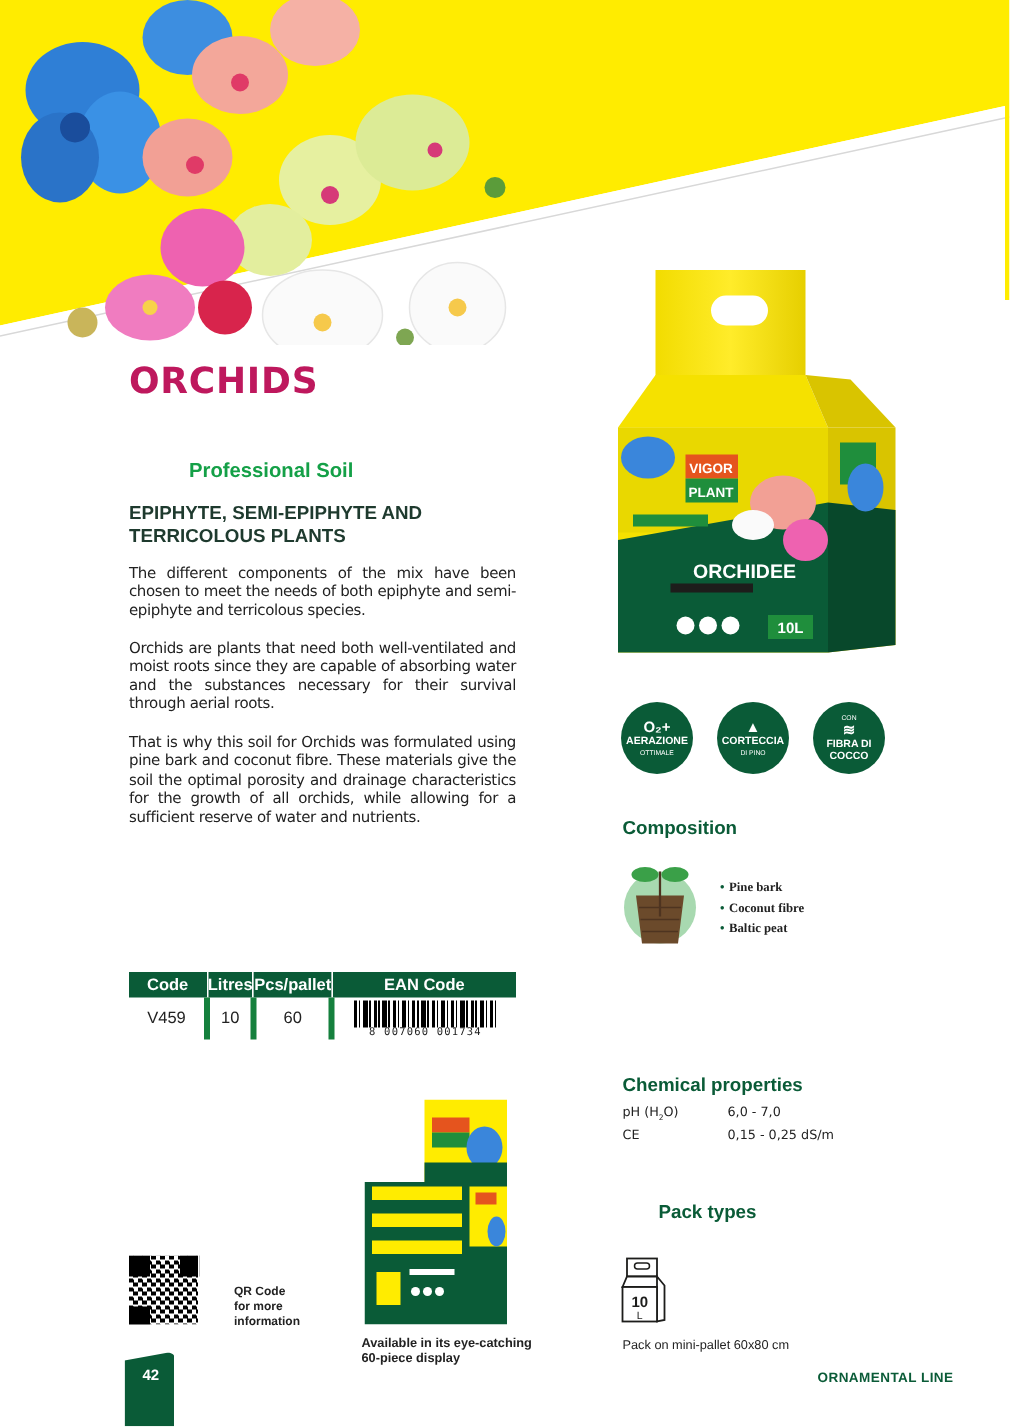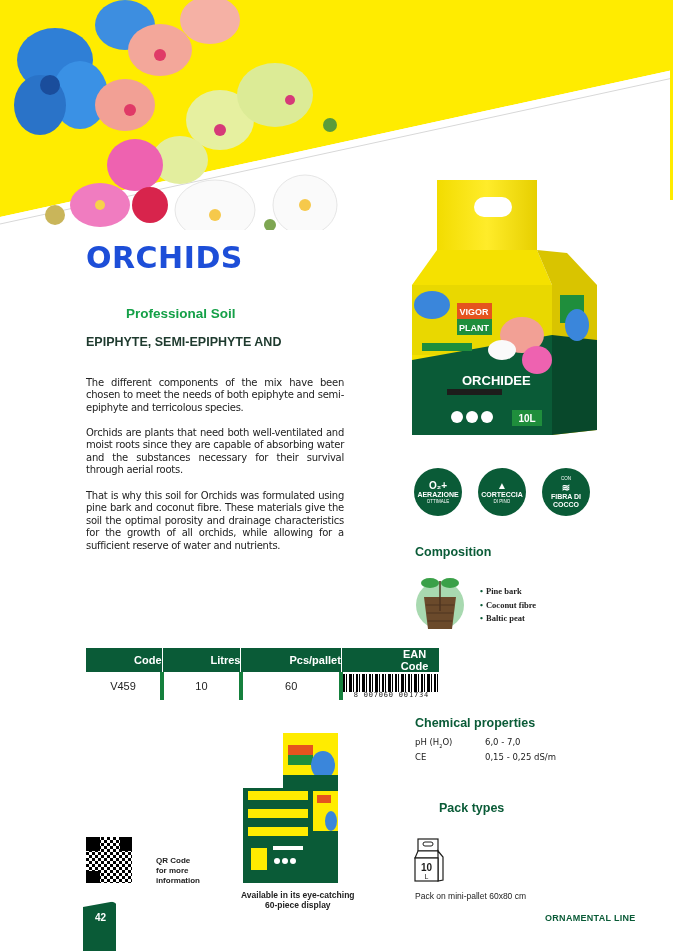--- a/index.html
+++ b/index.html
@@ -8,50 +8,50 @@
 
   
   .header-band { position: absolute; left: 0; top: 0; width: 673px; height: 240px; }
   .header-band svg { display: block; }
   .right-strip { position: absolute; right: 0; top: 70px; width: 3px; height: 130px; background: #ffec00; }
 
   
   .flowers { position: absolute; left: 0; top: 0; width: 340px; height: 230px; }
 
   
-  .title { position: absolute; left: 86px; top: 240px; font-size: 30px; font-weight: bold; color: #1d4ed8; letter-spacing: 0.5px; font-family: "DejaVu Sans", sans-serif; }
+  .title { position: absolute; left: 86px; top: 240px; font-size: 24px; font-weight: bold; color: #be185d; letter-spacing: 0.5px; font-family: "DejaVu Sans", sans-serif; }
   .subtitle { position: absolute; left: 86px; top: 306px; font-size: 13.5px; font-weight: bold; color: #14a047; font-family: "Liberation Sans", sans-serif; padding-left: 40px; }
   .kind { position: absolute; left: 86px; top: 335px; font-size: 12.5px; font-weight: bold; color: #1e3a2e; line-height: 15px; font-family: "Liberation Sans", sans-serif; }
 
   .body-text { position: absolute; left: 86px; width: 258px; font-size: 10px; line-height: 12.4px; text-align: justify; color: #222; font-family: "DejaVu Sans", sans-serif; letter-spacing: -0.25px; }
   .p1 { top: 377px; }
   .p2 { top: 427px; }
   .p3 { top: 490px; }
 
   
   .prod-table { position: absolute; left: 86px; top: 648px; width: 258px; border-collapse: collapse; font-family: "Liberation Sans", sans-serif; }
-  .prod-table th { background: #0a5b37; color: #fff; font-size: 11px; font-weight: bold; height: 17px; border-right: 1px solid #fff; text-align: center; padding-left: 48px; }
+  .prod-table th { background: #0a5b37; color: #fff; font-size: 11px; font-weight: bold; height: 17px; border-right: 1px solid #fff; text-align: center; }
   .prod-table th:last-child { border-right: none; }
   .prod-table td { font-size: 11px; height: 28px; text-align: center; color: #222; border-right: 4px solid #15803d; }
   .prod-table td:last-child { border-right: none; }
   .barcode { width: 96px; height: 24px; margin: 0 auto; position: relative; }
   .barcode .bars { height: 18px; width: 100%; background: repeating-linear-gradient(90deg, #000 0 2px, #fff 2px 3px, #000 3px 4px, #fff 4px 6px, #000 6px 9px, #fff 9px 10px, #000 10px 11px, #fff 11px 13px); }
   .barcode .digits { font-size: 7px; letter-spacing: 0.8px; line-height: 7px; text-align: center; font-family: "DejaVu Sans Mono", monospace; }
 
   
   .qr { position: absolute; left: 85px; top: 836px; width: 48px; height: 48px; background:
         linear-gradient(#000,#000) 0 0/14px 14px no-repeat,
         linear-gradient(#000,#000) 34px 0/14px 14px no-repeat,
         linear-gradient(#000,#000) 0 34px/14px 14px no-repeat,
         repeating-conic-gradient(#000 0 25%, #fff 0 50%) 0 0/6px 6px; border: 1px solid #fff; }
   .qr-label { position: absolute; left: 156px; top: 856px; font-size: 8px; font-weight: bold; line-height: 10px; color: #222; font-family: "Liberation Sans", sans-serif; }
 
   
   .display { position: absolute; left: 243px; top: 733px; width: 105px; height: 150px; }
-  .display-caption { position: absolute; left: 241px; top: 890px; font-size: 8.5px; font-weight: bold; line-height: 10px; color: #222; font-family: "Liberation Sans", sans-serif; text-align: center; }
+  .display-caption { position: absolute; left: 241px; top: 890px; font-size: 8.5px; font-weight: bold; line-height: 10px; color: #222; font-family: "Liberation Sans", sans-serif; }
 
   
   .page-tab { position: absolute; left: 83px; top: 901px; width: 33px; height: 50px; background: #0a5b37; border-top-right-radius: 10px 3px; clip-path: polygon(0 6px, 100% 0, 100% 100%, 0 100%); }
   .page-num { position: absolute; left: 95px; top: 912px; font-size: 10px; font-weight: bold; color: #fff; font-family: "Liberation Sans", sans-serif; }
 
   
   .bag { position: absolute; left: 402px; top: 175px; width: 200px; height: 270px; }
   .badges { position: absolute; left: 414px; top: 468px; display: flex; gap: 16px; }
   .badge { width: 48px; height: 48px; border-radius: 50%; background: #0a5b37; color: #fff; display: flex; flex-direction: column; align-items: center; justify-content: center; font-family: "Liberation Sans", sans-serif; text-align: center; }
   .badge .big { font-size: 7px; font-weight: bold; line-height: 8px; }
@@ -129,20 +129,21 @@
     <circle cx="215" cy="215" r="6" fill="#f6c94b"></circle>
     <circle cx="305" cy="205" r="6" fill="#f6c94b"></circle>
     <circle cx="270" cy="225" r="6" fill="#7ea652"></circle>
   </g>
 </svg>
 
 <h1 class="title">ORCHIDS</h1>
 <div class="subtitle">Professional Soil</div>
 <div class="kind">
   <div>EPIPHYTE, SEMI-EPIPHYTE AND</div>
+  <div>TERRICOLOUS PLANTS</div>
 </div>
 
 <p class="body-text p1">The different components of the mix have been chosen to meet the needs of both epiphyte and semi-epiphyte and terricolous species.</p>
 <p class="body-text p2">Orchids are plants that need both well-ventilated and moist roots since they are capable of absorbing water and the substances necessary for their survival through aerial roots.</p>
 <p class="body-text p3">That is why this soil for Orchids was formulated using pine bark and coconut fibre. These materials give the soil the optimal porosity and drainage characteristics for the growth of all orchids, while allowing for a sufficient reserve of water and nutrients.</p>
 
 <table class="prod-table">
   <thead>
     <tr>
       <th style="width:52px">Code</th>

